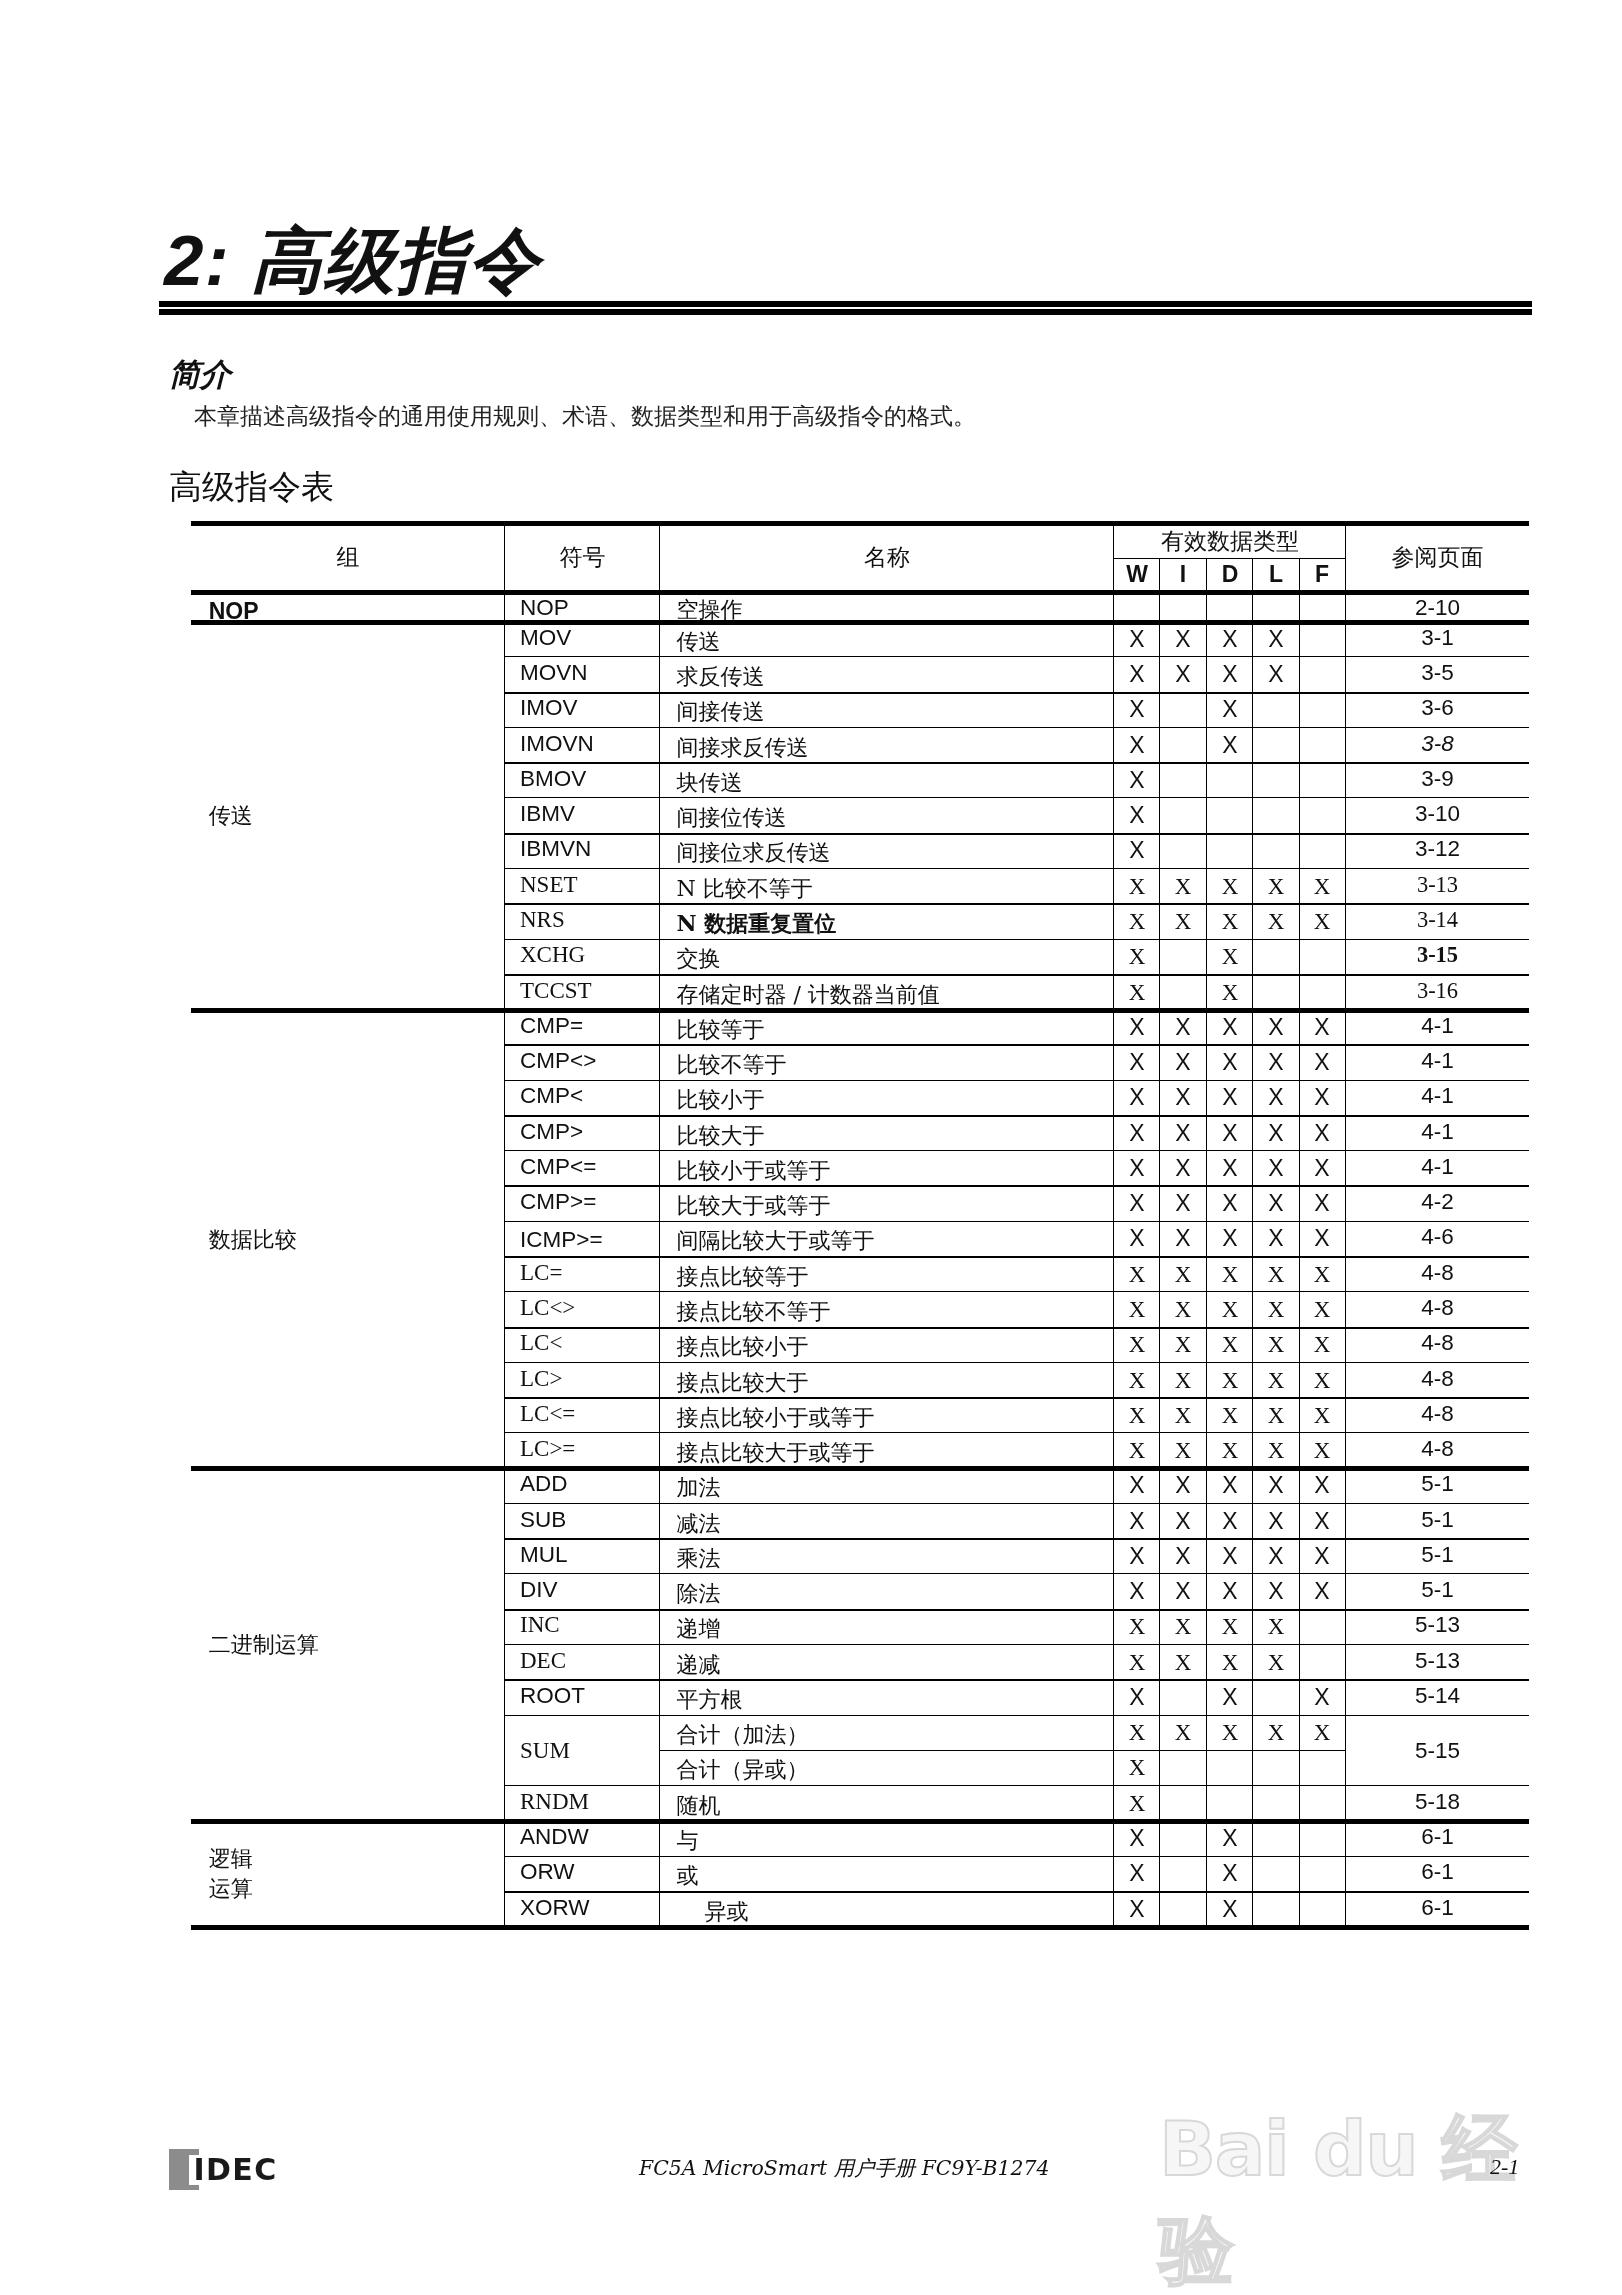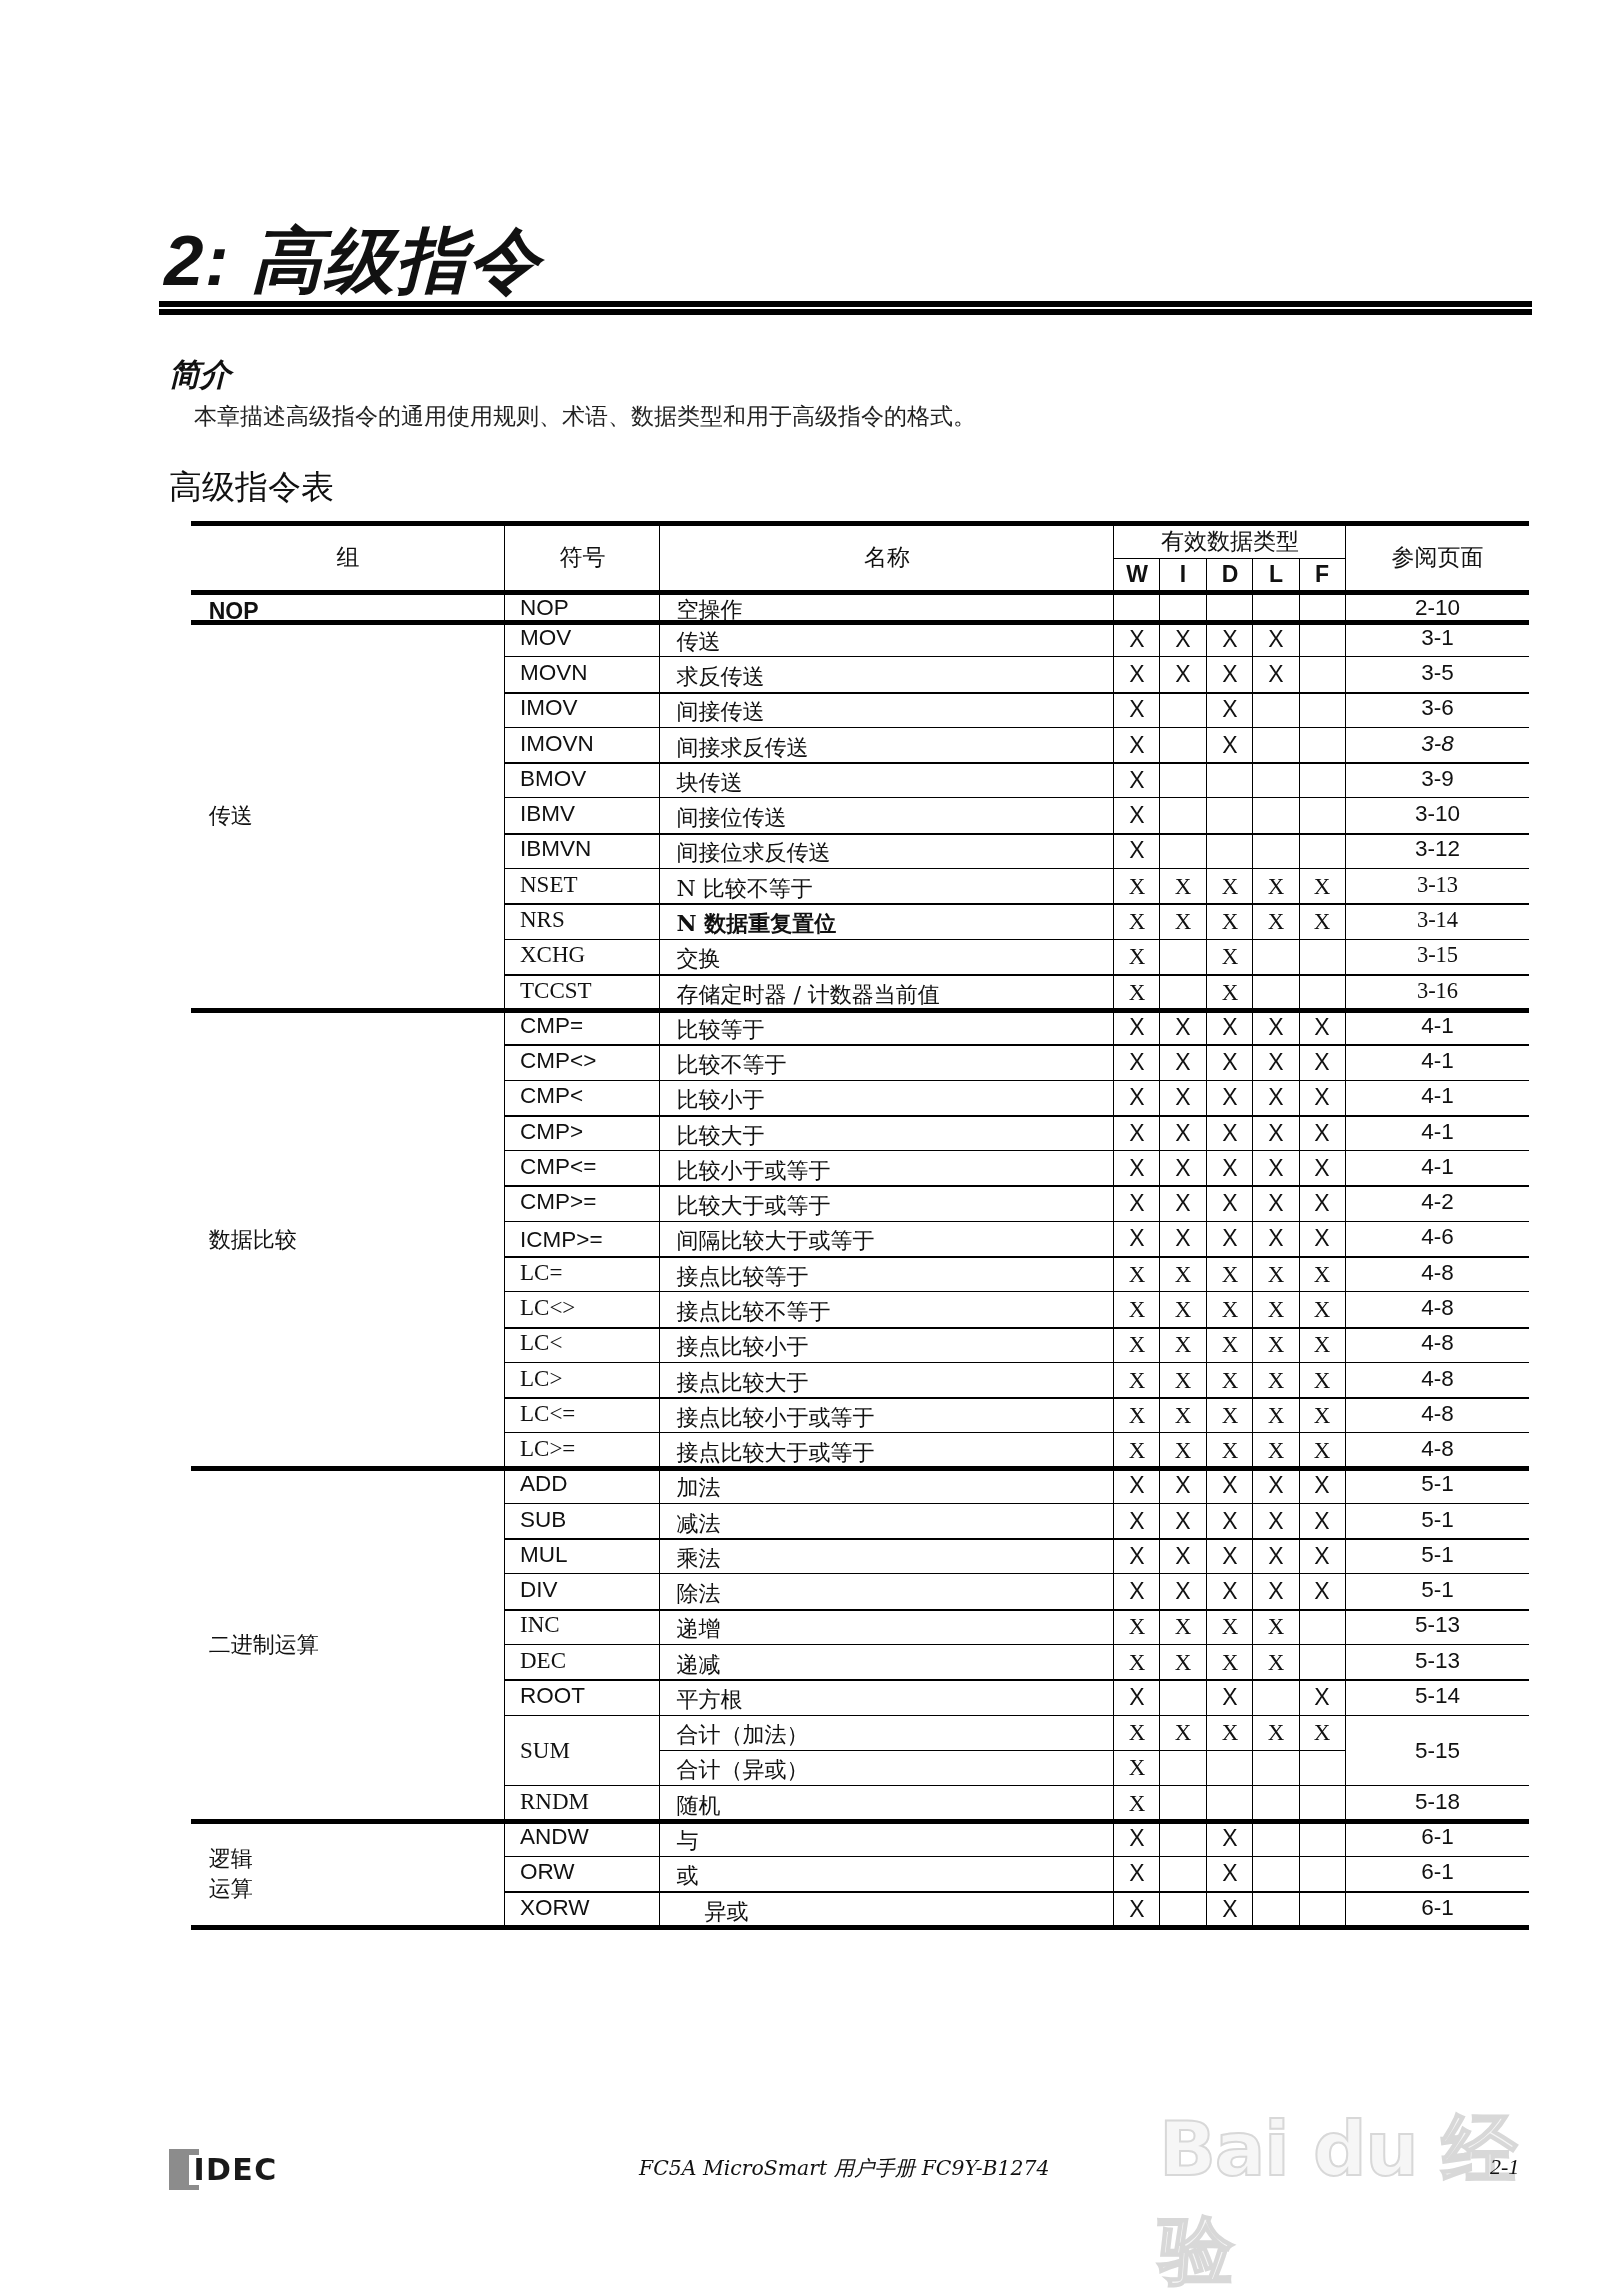--- a/index.html
+++ b/index.html
@@ -164,21 +164,21 @@
     <div class="cell mk center" style="left: 1108px; width: 46px; top: 381px; height: 35px;">X</div>
     <div class="cell pg center serif" style="left: 1155px; width: 183px; top: 381px; height: 35px; align-items: flex-start; padding-top: 2.7px;">3-14</div>
     <div class="hline thin" style="top: 416px; left: 314px; width: 1024px;"></div>
     <div class="cell sym serif" style="left: 314px; width: 155px; top: 416px; height: 35px; align-items: flex-start; padding-top: 2.7px;">XCHG</div>
     <div class="cell nm" style="left: 469px; width: 454px; top: 416px; height: 35px;">交换</div>
     <div class="cell mk center" style="left: 923px; width: 46px; top: 416px; height: 35px;">X</div>
     <div class="cell mk center" style="left: 969px; width: 46px; top: 416px; height: 35px;"></div>
     <div class="cell mk center" style="left: 1016px; width: 46px; top: 416px; height: 35px;">X</div>
     <div class="cell mk center" style="left: 1062px; width: 46px; top: 416px; height: 35px;"></div>
     <div class="cell mk center" style="left: 1108px; width: 46px; top: 416px; height: 35px;"></div>
-    <div class="cell pg center serif" style="left: 1155px; width: 183px; top: 416px; height: 35px; align-items: flex-start; padding-top: 2.7px;">3-15</div>
+    <div class="cell pg center serif" style="left: 1155px; width: 183px; top: 416px; height: 35px; align-items: flex-start; padding-top: 2.7px; font-weight: bold;">3-15</div>
     <div class="hline " style="top: 451px; left: 314px; width: 1024px;"></div>
     <div class="cell sym serif" style="left: 314px; width: 155px; top: 452px; height: 35px; align-items: flex-start; padding-top: 2.7px;">TCCST</div>
     <div class="cell nm" style="left: 469px; width: 454px; top: 452px; height: 35px;">存储定时器 / 计数器当前值</div>
     <div class="cell mk center" style="left: 923px; width: 46px; top: 452px; height: 35px;">X</div>
     <div class="cell mk center" style="left: 969px; width: 46px; top: 452px; height: 35px;"></div>
     <div class="cell mk center" style="left: 1016px; width: 46px; top: 452px; height: 35px;">X</div>
     <div class="cell mk center" style="left: 1062px; width: 46px; top: 452px; height: 35px;"></div>
     <div class="cell mk center" style="left: 1108px; width: 46px; top: 452px; height: 35px;"></div>
     <div class="cell pg center serif" style="left: 1155px; width: 183px; top: 452px; height: 35px; align-items: flex-start; padding-top: 2.7px;">3-16</div>
     <div class="cell sym" style="left: 314px; width: 155px; top: 487px; height: 35px; align-items: flex-start; padding-top: 2.7px;">CMP=</div>

